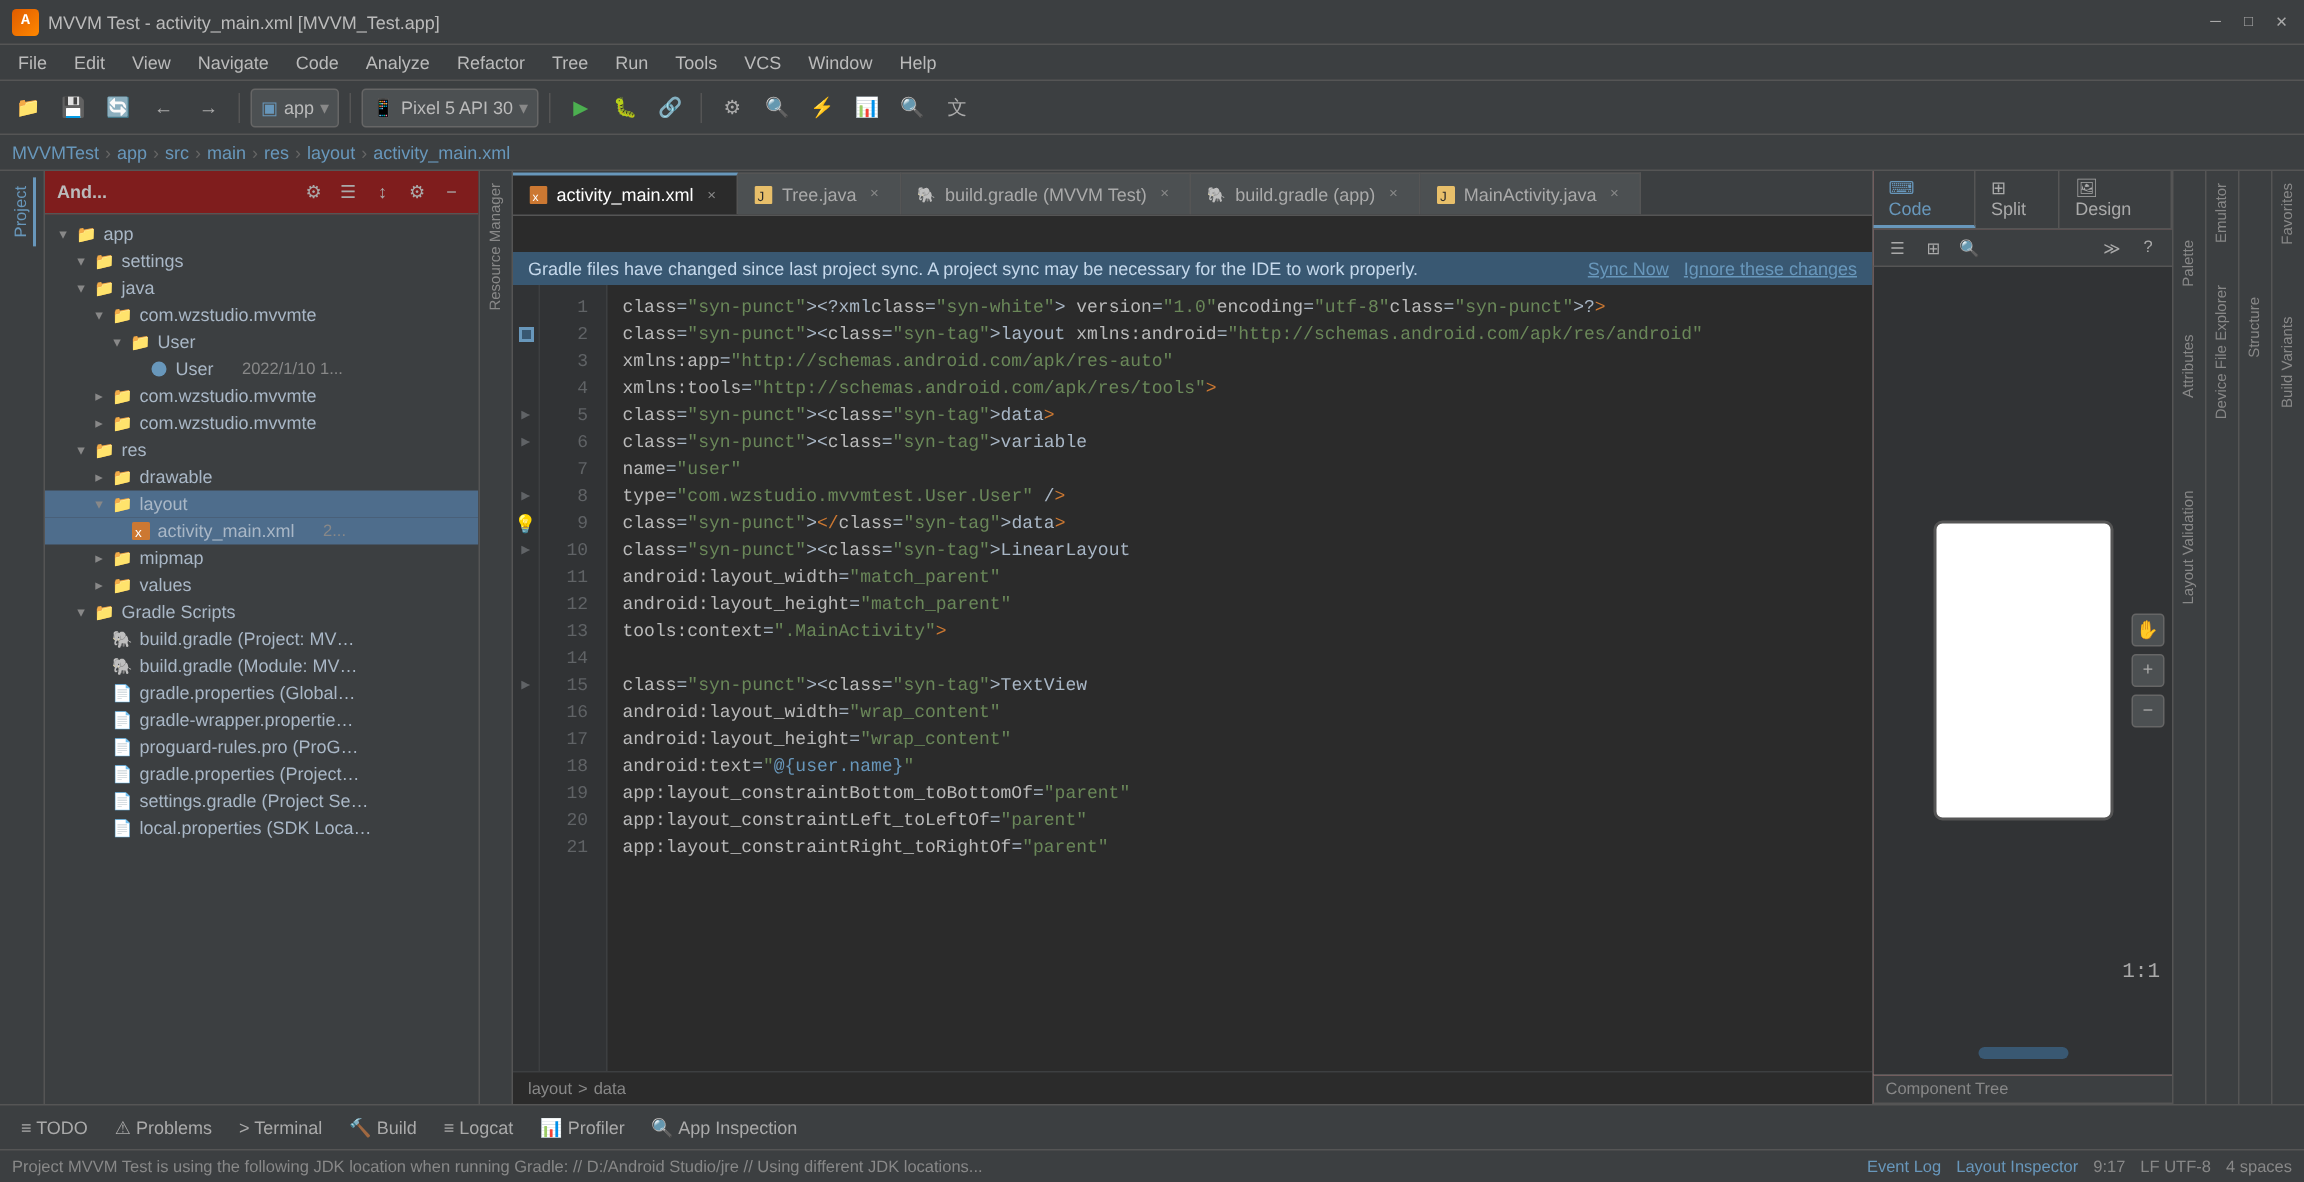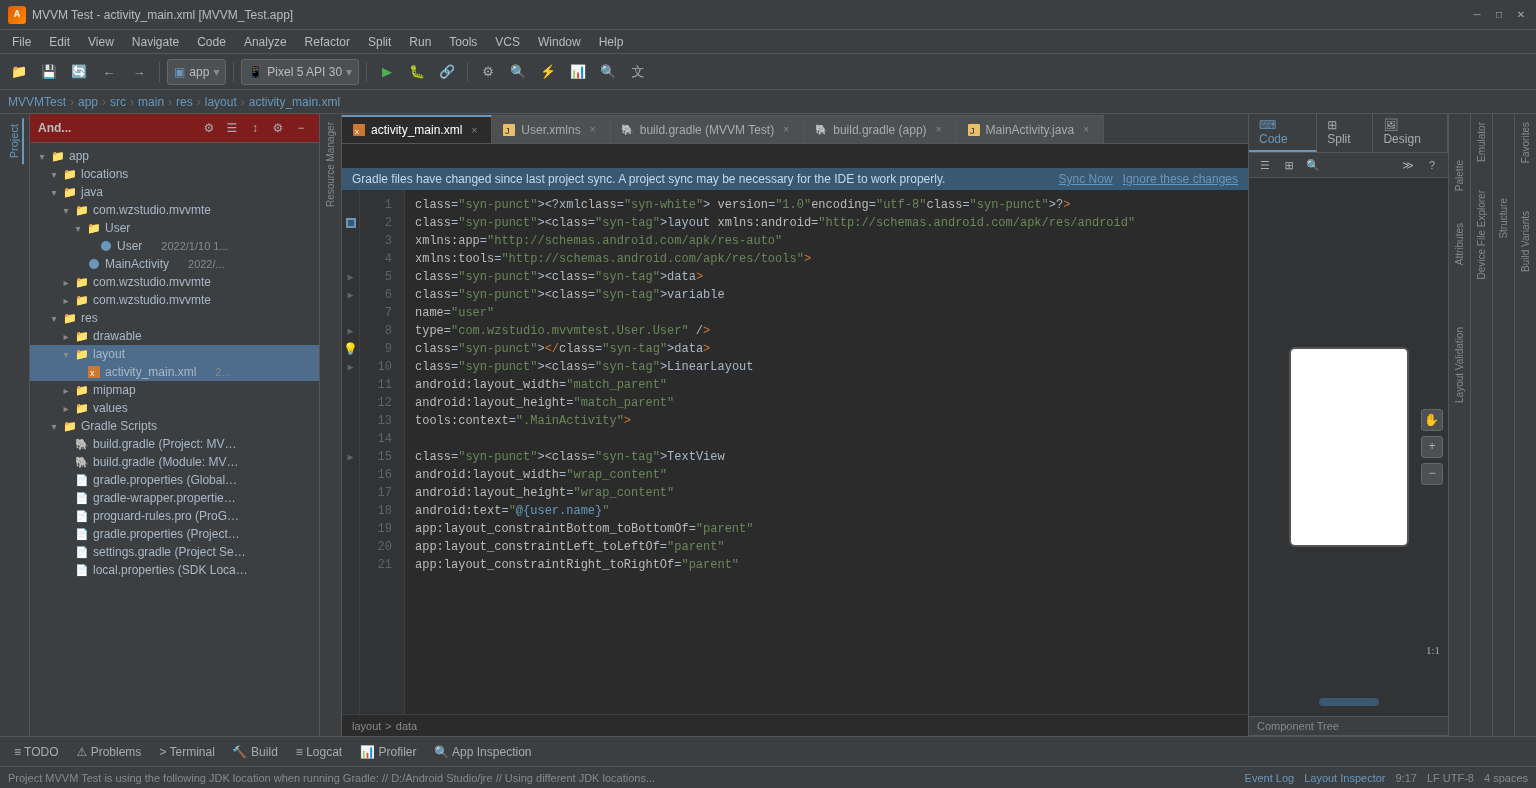--- a/index.html
+++ b/index.html
@@ -388,22 +388,22 @@
       display: flex;
       align-items: center;
       justify-content: center;
       cursor: pointer;
     }
     .ratio-indicator {
       position: absolute;
       bottom: 60px;
       right: 8px;
       color: #aaa;
-      font-size: 11px;
-      font-family: Liberation Serif, serif;
+      font-size: 14px;
+      font-family: Liberation Mono, monospace;
     }
     #component-tree-section {
       border-top: 1px solid #555;
       background: #313335;
     }
     .section-header {
       display: flex;
       align-items: center;
       padding: 3px 8px;
       font-family: sans-serif;
@@ -554,21 +554,21 @@
 </div>
 
 <div id="menu-bar">
 <div class="menu-item">File</div>
     <div class="menu-item">Edit</div>
     <div class="menu-item">View</div>
     <div class="menu-item">Navigate</div>
     <div class="menu-item">Code</div>
     <div class="menu-item">Analyze</div>
     <div class="menu-item">Refactor</div>
-    <div class="menu-item">Split</div>
+    <div class="menu-item">Tree</div>
     <div class="menu-item">Run</div>
     <div class="menu-item">Tools</div>
     <div class="menu-item">VCS</div>
     <div class="menu-item">Window</div>
     <div class="menu-item">Help</div>
   </div>
 
 <div id="toolbar">
   <button class="toolbar-btn">📁</button>
   <button class="toolbar-btn">💾</button>
@@ -633,21 +633,21 @@
     <div class="tree-item">
           <span class="tree-indent" style="width: 4px; display: inline-block;"></span>
           <span class="tree-arrow">▾</span>
           <span class="tree-icon" style="color: rgb(104, 151, 187);">📁</span>
           <span class="tree-label">app</span>
         </div>
         <div class="tree-item">
           <span class="tree-indent" style="width: 16px; display: inline-block;"></span>
           <span class="tree-arrow">▾</span>
           <span class="tree-icon" style="color: rgb(212, 168, 67);">📁</span>
-          <span class="tree-label">locations</span>
+          <span class="tree-label">settings</span>
         </div>
         <div class="tree-item">
           <span class="tree-indent" style="width: 16px; display: inline-block;"></span>
           <span class="tree-arrow">▾</span>
           <span class="tree-icon" style="color: rgb(212, 168, 67);">📁</span>
           <span class="tree-label">java</span>
         </div>
         <div class="tree-item">
           <span class="tree-indent" style="width: 28px; display: inline-block;"></span>
           <span class="tree-arrow">▾</span>
@@ -663,31 +663,20 @@
         <div class="tree-item">
           <span class="tree-indent" style="width: 52px; display: inline-block;"></span>
           <span class="tree-arrow"></span>
           <span class="tree-icon" style="color: rgb(104, 151, 187);">
             <svg width="12" height="12">
               <circle cx="6" cy="6" r="5" fill="#6897bb"></circle>
             </svg>
           </span>
           <span class="tree-label">User</span>
           <span class="tree-meta">2022/1/10 1...</span>
-        </div>
-        <div class="tree-item">
-          <span class="tree-indent" style="width: 40px; display: inline-block;"></span>
-          <span class="tree-arrow"></span>
-          <span class="tree-icon" style="color: rgb(104, 151, 187);">
-            <svg width="12" height="12">
-              <circle cx="6" cy="6" r="5" fill="#6897bb"></circle>
-            </svg>
-          </span>
-          <span class="tree-label">MainActivity</span>
-          <span class="tree-meta">2022/...</span>
         </div>
         <div class="tree-item">
           <span class="tree-indent" style="width: 28px; display: inline-block;"></span>
           <span class="tree-arrow">▸</span>
           <span class="tree-icon" style="color: rgb(104, 151, 187);">📁</span>
           <span class="tree-label">com.wzstudio.mvvmte</span>
         </div>
         <div class="tree-item">
           <span class="tree-indent" style="width: 28px; display: inline-block;"></span>
           <span class="tree-arrow">▸</span>
@@ -810,21 +799,21 @@
           <span>activity_main.xml</span>
           <span class="tab-close">×</span>
         </div>
         <div class="editor-tab">
           <span class="tab-icon">
             <svg width="12" height="12">
               <rect width="12" height="12" fill="#e8bf6a" rx="1"></rect>
               <text x="2" y="10" font-size="9" fill="#2b2b2b">J</text>
             </svg>
           </span>
-          <span>User.xmlns</span>
+          <span>Tree.java</span>
           <span class="tab-close">×</span>
         </div>
         <div class="editor-tab">
           <span class="tab-icon">🐘</span>
           <span>build.gradle (MVVM Test)</span>
           <span class="tab-close">×</span>
         </div>
         <div class="editor-tab">
           <span class="tab-icon">🐘</span>
           <span>build.gradle (app)</span>

